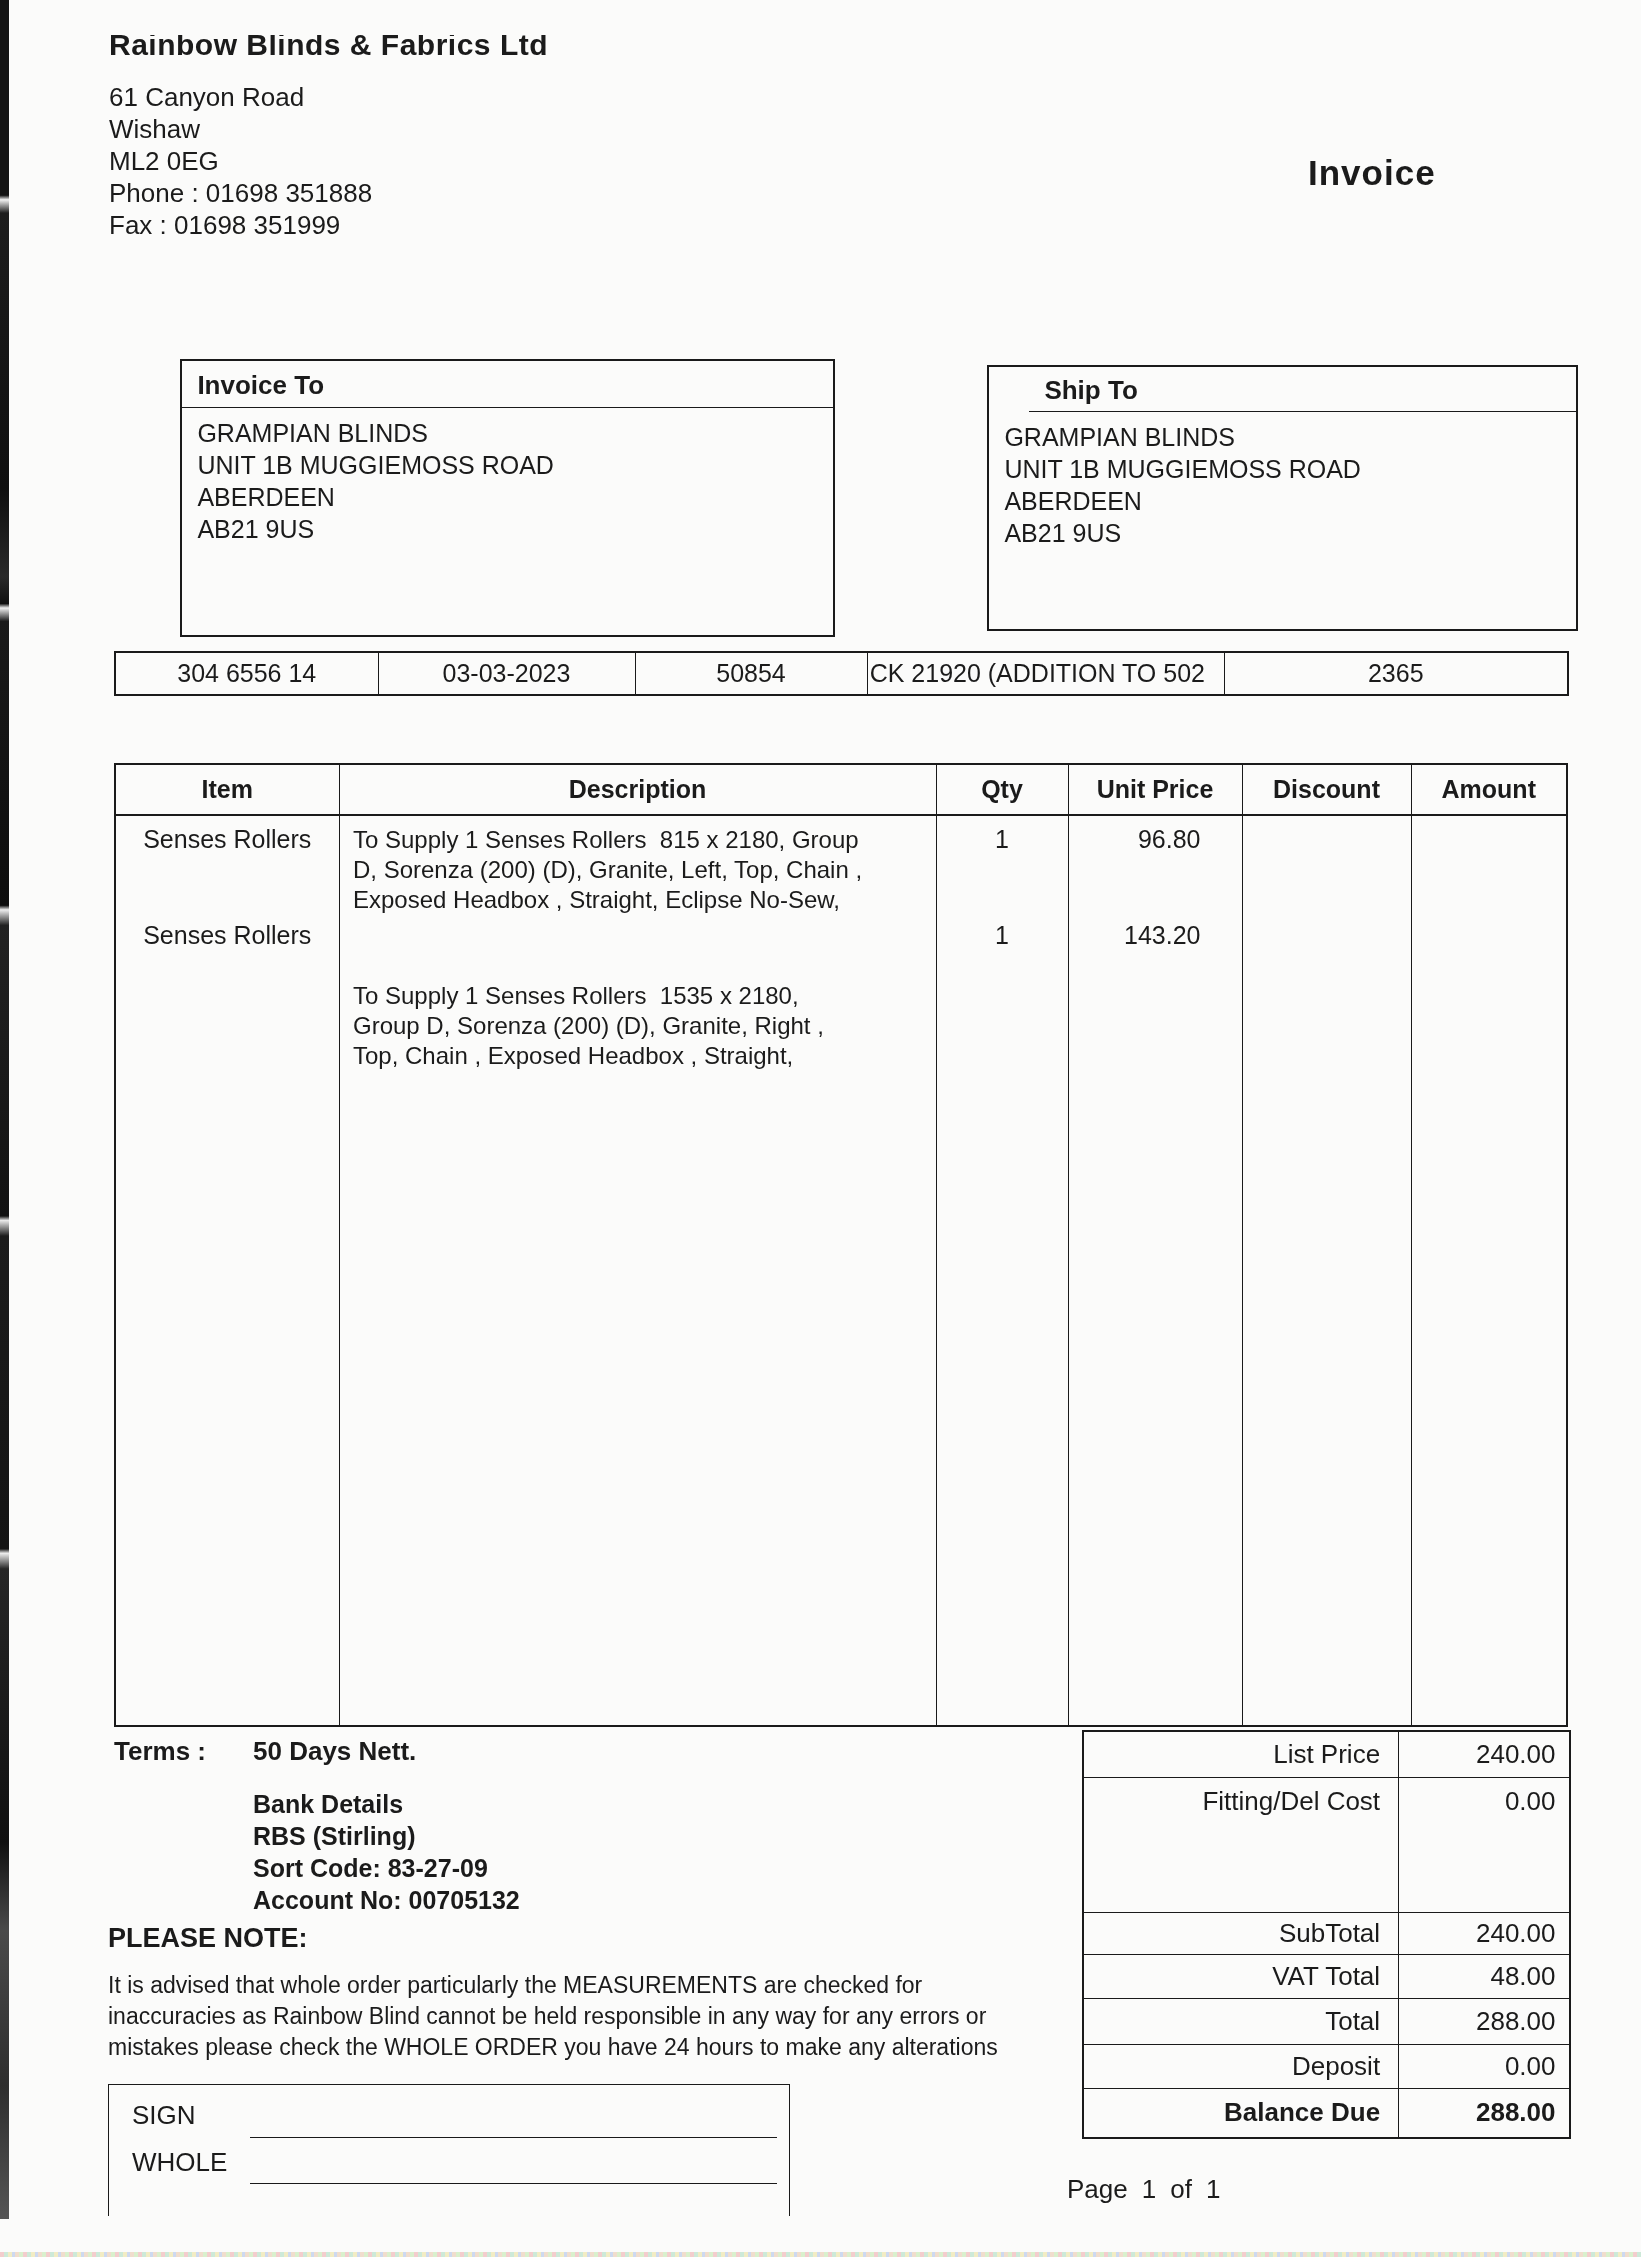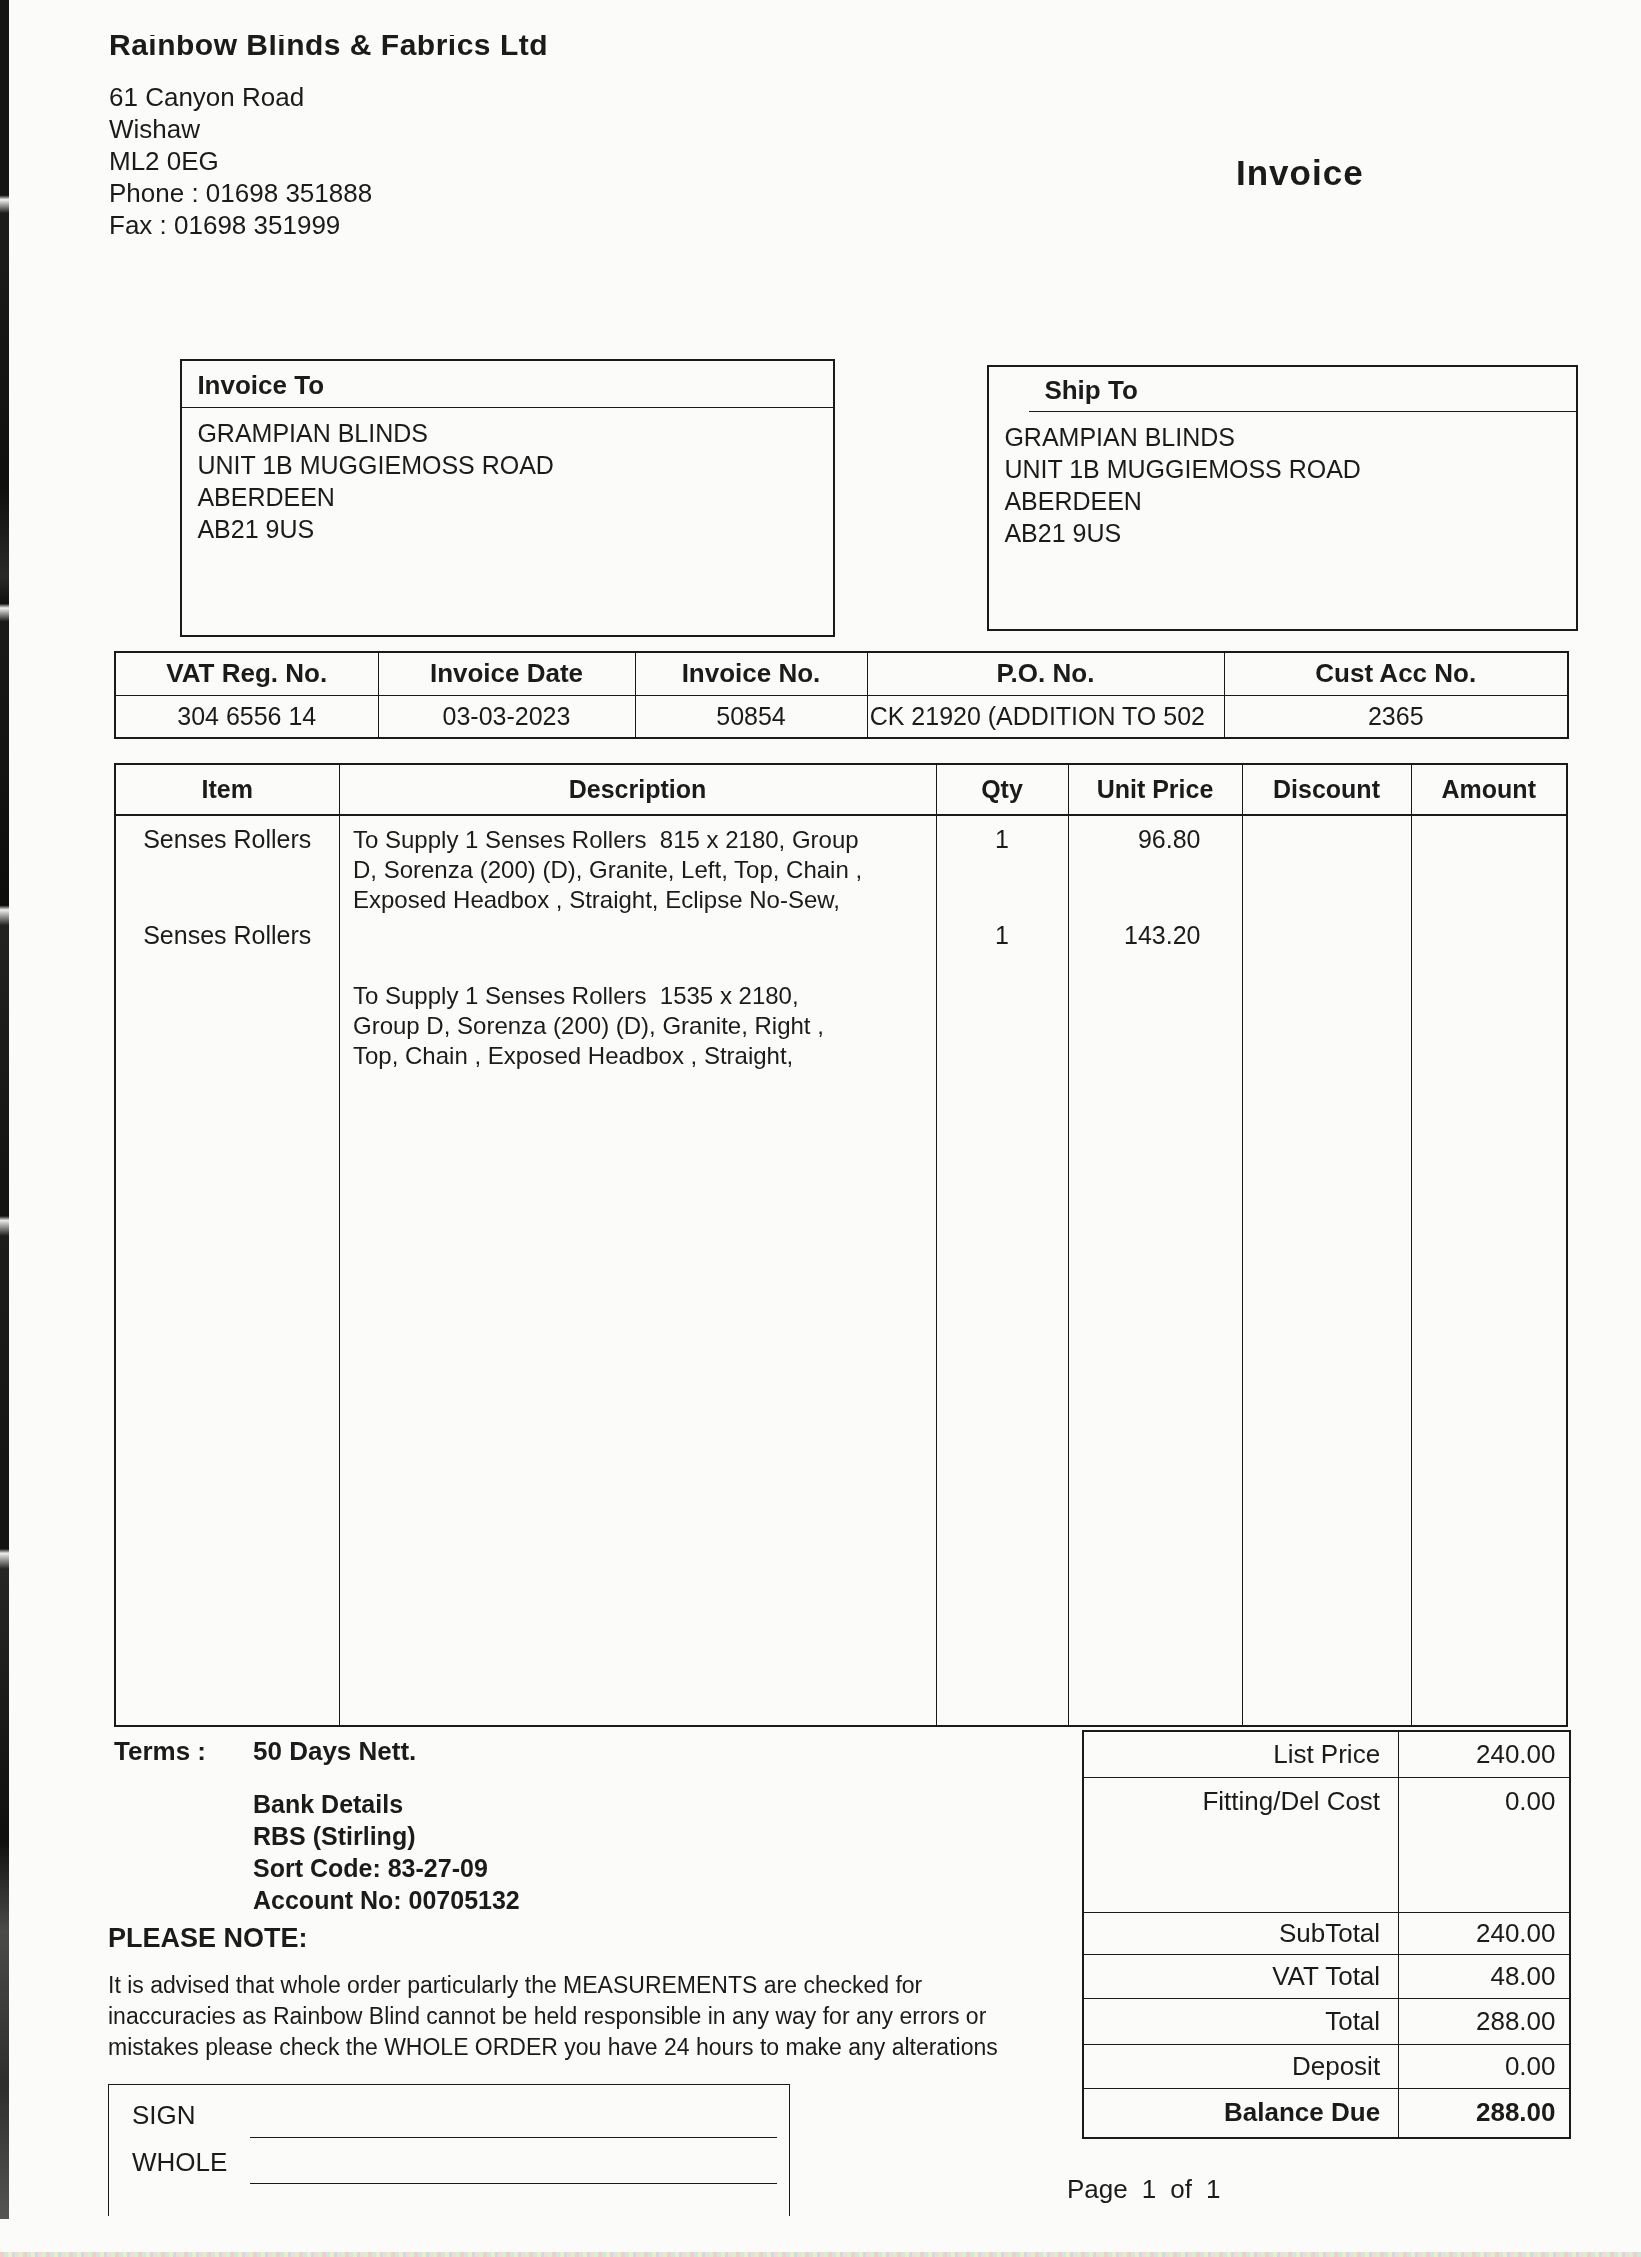--- a/index.html
+++ b/index.html
@@ -27,21 +27,21 @@
     position:absolute; left:0; bottom:0; width:1641px; height:4.8px;
     background: repeating-linear-gradient(90deg,
       #f3cdcd 0 3.9px, #cde9d8 3.9px 7.7px, #f2ecc4 7.7px 11.6px,
       #cdd9f0 11.6px 15.4px, #f0ddcd 15.4px 19.3px, #d9f0cd 19.3px 23px);
   }
 
   
   .company-clip { left:109px; top:35px; width:618px; height:40px; overflow:hidden; }
   .company-name { font-size:30px; font-weight:bold; margin-top:-6.8px; letter-spacing:0.5px; white-space:nowrap; }
   .company-address { left:109px; top:81px; font-size:26px; line-height:32px; white-space:pre-wrap; }
-  .doc-title { left:1236px; top:153px; font-size:35px; font-weight:bold; letter-spacing:1px; }
+  .doc-title { left:1308px; top:153px; font-size:35px; font-weight:bold; letter-spacing:1px; }
 
   
   .box { position:absolute; border:2.9px solid #1a1a1a; background:transparent; }
   .box-header { font-size:26px; font-weight:bold; padding:8.7px 15.4px 0 15.4px; height:47px; border-bottom:1.9px solid #1a1a1a; }
   .box-body { font-size:25px; line-height:32px; padding:8.7px 15.4px; white-space:pre-wrap; }
 
   
   table.grid { border-collapse:collapse; table-layout:fixed; position:absolute; border:2.9px solid #1a1a1a; }
   table.grid th, table.grid td { border:1.9px solid #1a1a1a; padding:0; overflow:hidden; }
 
@@ -129,27 +129,20 @@
 
 <table class="grid info-table">
   <colgroup>
     <col style="width:263px">
       <col style="width:257px">
       <col style="width:232px">
       <col style="width:357px">
       <col style="width:344px">
   </colgroup>
   <tbody>
-      <tr>
-    <th>VAT Reg. No.</th>
-    <th>Invoice Date</th>
-    <th>Invoice No.</th>
-    <th>P.O. No.</th>
-    <th>Cust Acc No.</th>
-  </tr>
   <tr>
     <td>304 6556 14</td>
     <td>03-03-2023</td>
     <td>50854</td>
     <td class="po-cell">
       <div class="po-inner">ICK 21920 (ADDITION TO 502</div>
     </td>
     <td>2365</td>
   </tr>
 </tbody>

